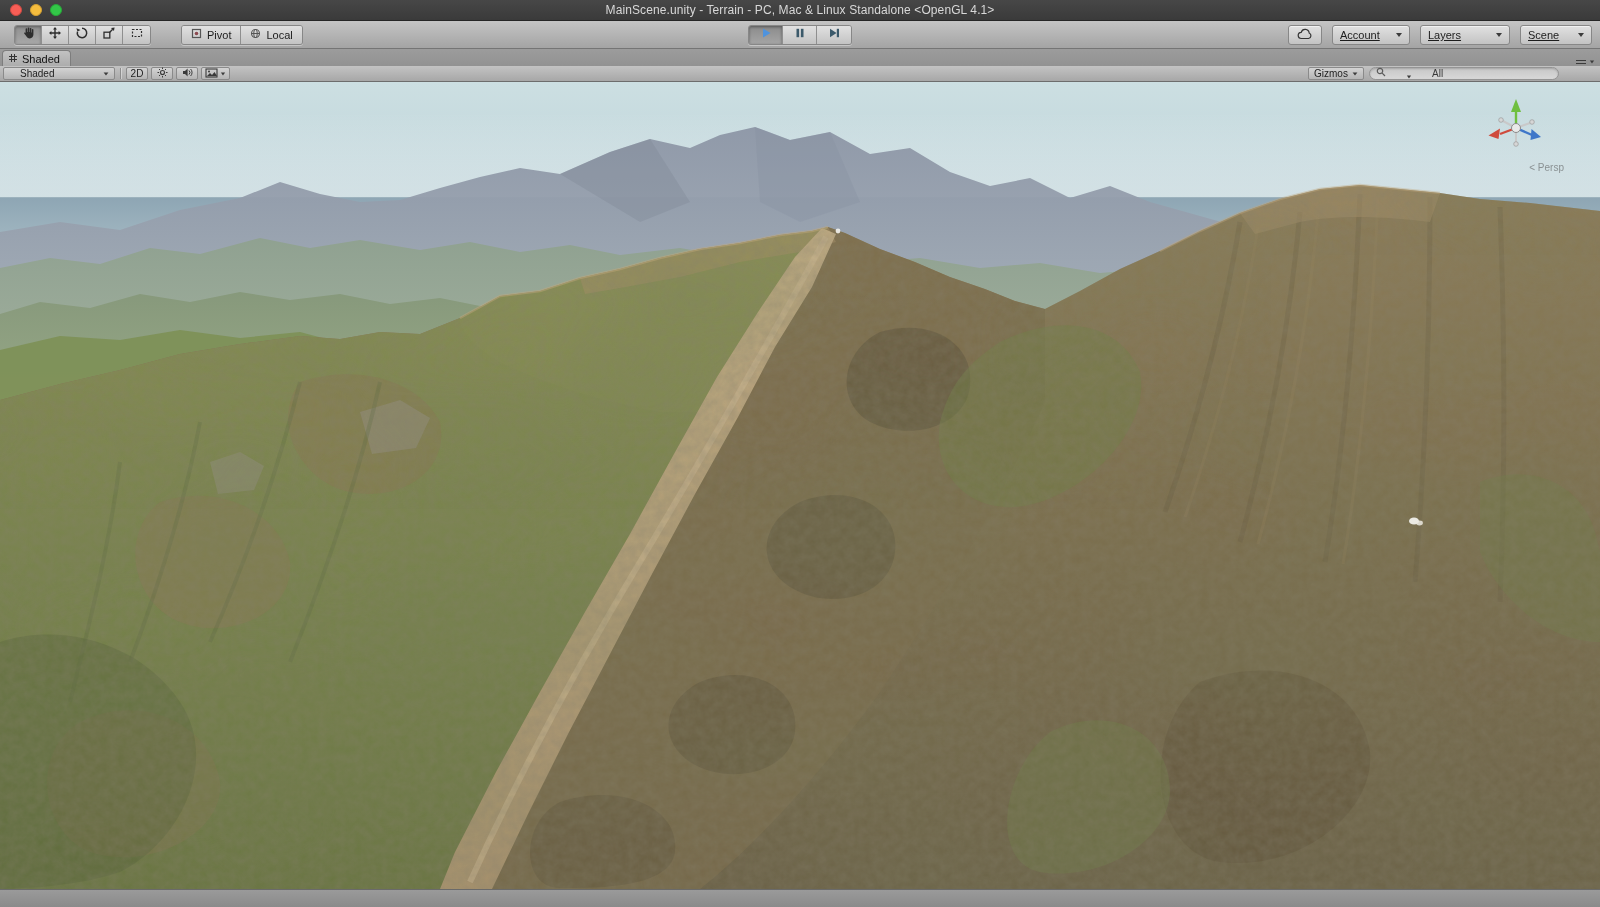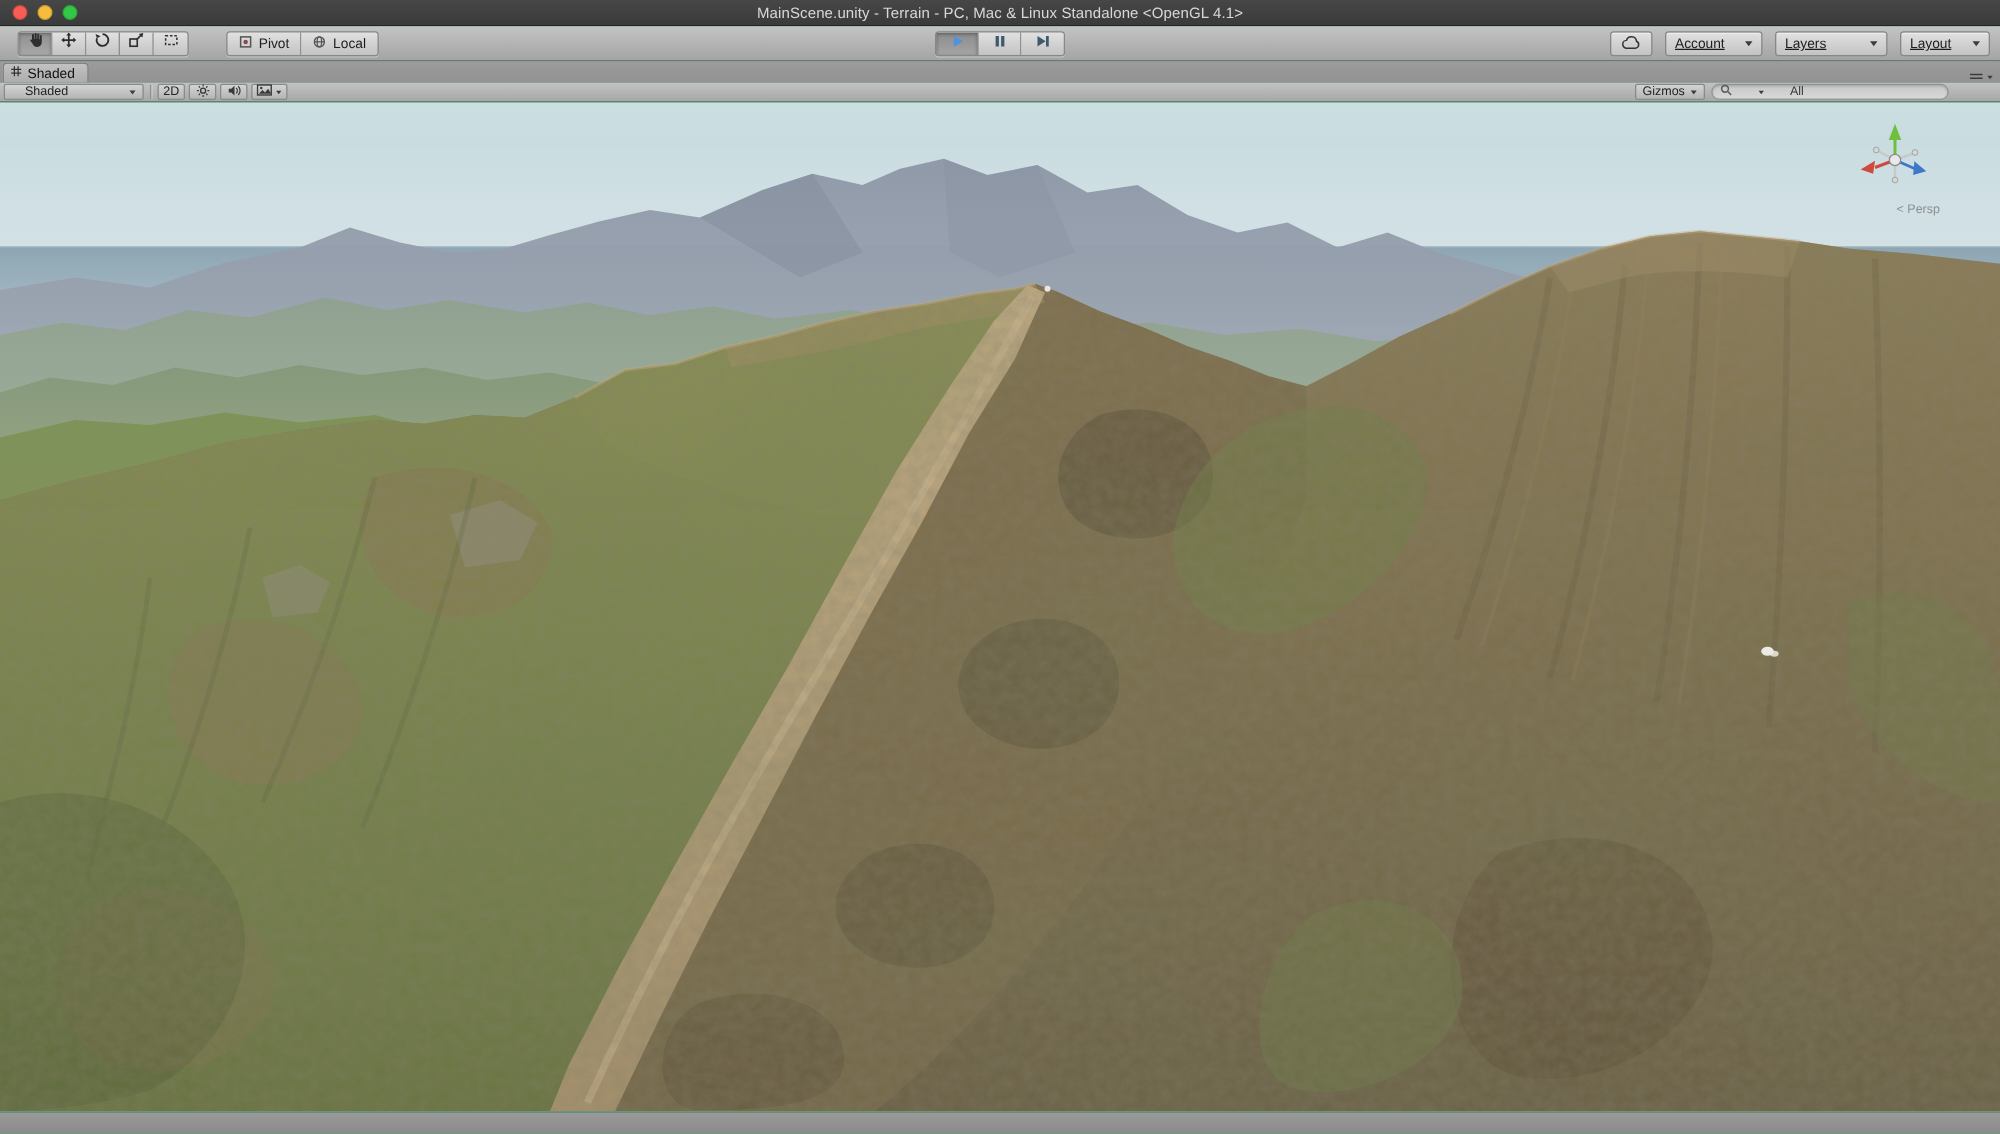--- a/index.html
+++ b/index.html
@@ -40,27 +40,27 @@
   .panel-menu{position:absolute;right:5px;top:4px;display:flex;align-items:center;gap:2px;}
 
   
   .scenebar{flex:0 0 16px;height:16px;background:linear-gradient(#c3c3c3,#a7a7a7);border-bottom:1px solid #6d6d6d;display:flex;align-items:center;padding:0 3px;gap:3px;}
   .minidrop{height:13px;background:linear-gradient(#d3d3d3,#b5b5b5);border:1px solid #8a8a8a;border-radius:2px;display:flex;align-items:center;font-size:10px;color:#222;padding:0 5px;gap:4px;}
   .minidrop .arr{transform:scale(.8);}
   #shadedDrop{width:112px;justify-content:space-between;padding-left:16px;}
   .mbtn{height:13px;min-width:22px;background:linear-gradient(#d3d3d3,#b5b5b5);border:1px solid #8a8a8a;border-radius:2px;display:flex;align-items:center;justify-content:center;font-size:10px;color:#222;padding:0 3px;gap:2px;}
   .sb-sep{width:1px;height:11px;background:#8d8d8d;margin:0 2px;box-shadow:1px 0 0 rgba(255,255,255,.4);}
   .sb-right{margin-left:auto;display:flex;align-items:center;gap:5px;margin-right:38px;}
-  .search{width:190px;height:13px;border-radius:7px;border:1px solid #949494;background:linear-gradient(#c7c7c7,#d8d8d8);display:flex;align-items:center;padding:0 6px;gap:20px;font-size:10px;color:#3a3a3a;box-shadow:inset 0 1px 2px rgba(0,0,0,.18);}
+  .search{width:190px;height:13px;border-radius:7px;border:1px solid #949494;background:linear-gradient(#c7c7c7,#d8d8d8);display:flex;align-items:flex-end;padding:0 6px;gap:20px;font-size:10px;color:#3a3a3a;box-shadow:inset 0 1px 2px rgba(0,0,0,.18);}
 
   
   .viewport{flex:1 1 auto;position:relative;overflow:hidden;background:#b7ccd2;}
   .viewport > svg.terrain{display:block;}
   .gizmo{position:absolute;top:12px;right:52px;width:64px;height:64px;}
-  .persp-label{position:absolute;top:80px;right:48px;font-size:10px;color:rgba(78,78,78,.55);}
+  .persp-label{position:absolute;top:80px;right:36px;font-size:10px;color:rgba(78,78,78,.55);}
   .particle{position:absolute;top:432px;left:1406px;}
 
   
   .statusbar{flex:0 0 18px;height:18px;background:linear-gradient(#9a9a9a,#8a8a8a);border-top:1px solid #6a6a6a;}
 </style>
 </head>
 <body>
 
 <div class="window">
 
@@ -152,21 +152,21 @@
       </div>
       <div class="drop" style="width:78px;">
         <span>Account</span>
         <span class="arr"></span>
       </div>
       <div class="drop" style="width:90px;">
         <span>Layers</span>
         <span class="arr"></span>
       </div>
       <div class="drop" style="width:72px;">
-        <span>Layout</span>
+        <span>Scene</span>
         <span class="arr"></span>
       </div>
     </div>
   </div>
 
   <div class="tabbar">
     <div class="tab">
       <span><svg width="10" height="10" viewBox="0 0 10 10">
             <path d="M1 3.5h8M1 6.5h8M3.5 1v8M6.5 1v8" stroke="#333" stroke-width="1"></path>
           </svg></span>

